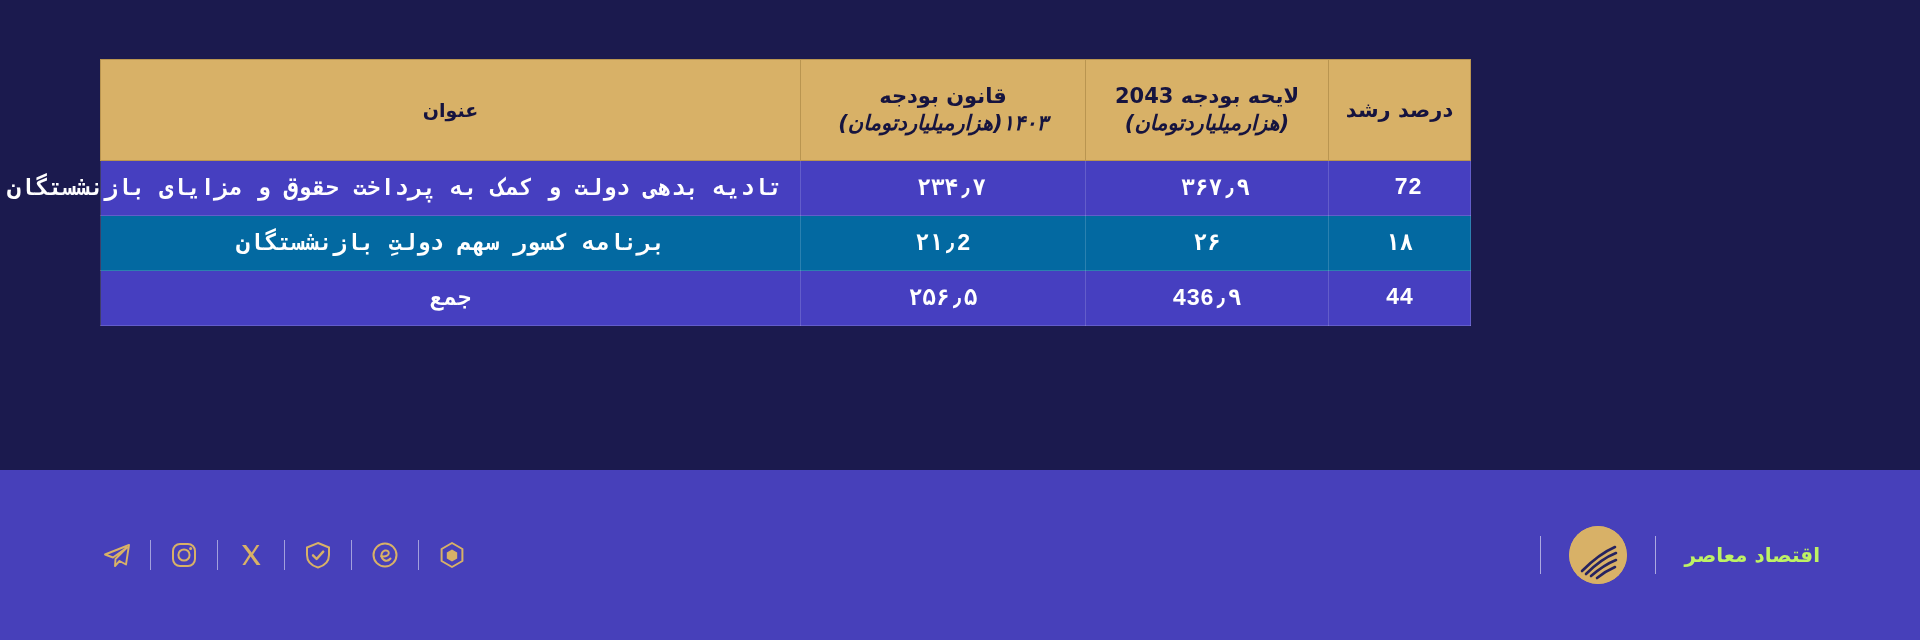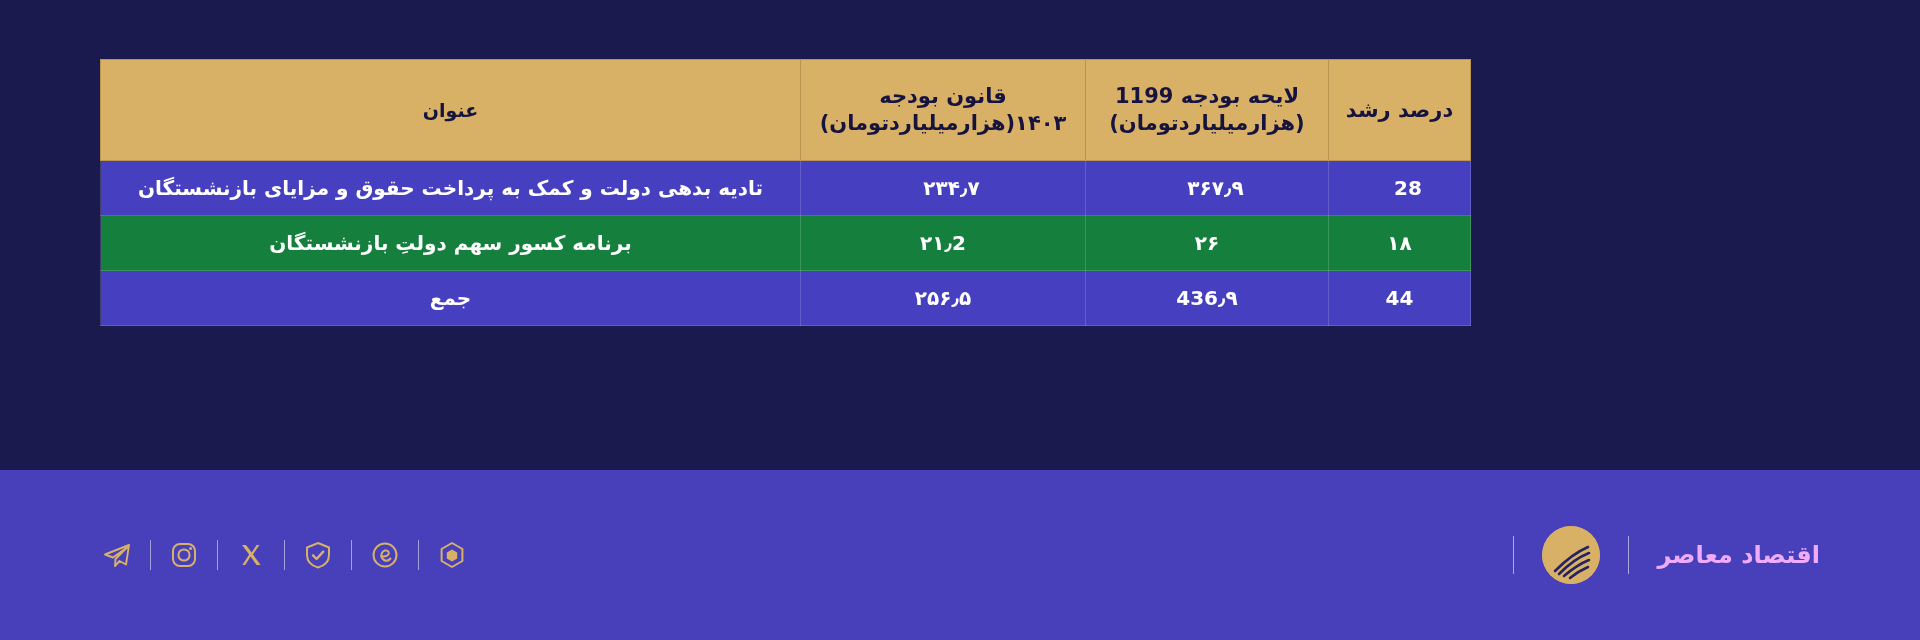--- a/index.html
+++ b/index.html
@@ -42,33 +42,34 @@
     background:#d8b167;
     color:#16143f;
     font-weight:bold;
     height:92px;
     line-height:1.28;
     font-size:21px;
     padding:4px 10px;
     border-color:#b99550;
   }
   .tbl thead th .l1{display:block;white-space:nowrap;}
-  .tbl thead th .l2{display:block;white-space:nowrap;}
+  .tbl thead th .l2{display:block;white-space:nowrap;font-style:italic;}
   .tbl thead th.title-col{font-size:19px;}
 
   
   .tbl tbody td{
     height:54px;
-    font-size:20px;
+    font-size:23px;
     color:#ffffff;
     font-weight:bold;
     border-color:rgba(255,255,255,0.16);
+    font-family:Liberation Mono, monospace;
   }
   .row-a td{background:#463fc0;padding-left:17px;}
-  .row-b td{background:#15803d;}
+  .row-b td{background:#0369a1;}
   .row-c td{background:#463fc0;margin-top:45px;}
   td.title-cell{
     text-align:center;
     font-size:23px;
     padding:0 18px;
     white-space:nowrap;
   }
 
   
   col.c-title{width:700px;}
@@ -86,22 +87,22 @@
     align-items:center;
     justify-content:space-between;
     box-sizing:border-box;
     padding:0 100px;
   }
   .brand{
     display:flex;align-items:center;gap:0;
     direction:rtl;
   }
   .brand-fa{
-    color:#f0abfc;
-    font-size:24px;
+    color:#bef264;
+    font-size:20px;
     font-weight:bold;
     letter-spacing:-0.5px;
     white-space:nowrap;
   }
   .sep{
     width:1px;height:38px;
     background:rgba(255,255,255,0.55);
     margin:0 28px;
     flex:0 0 auto;
   }
@@ -148,35 +149,35 @@
           <col class="c-1403">
           <col class="c-title">
       </colgroup>
       <thead>
         <tr>
           <th>
             <span class="l1">درصد رشد</span>
             <span class="l2"></span>
           </th>
           <th>
-            <span class="l1">لایحه بودجه 1199</span>
+            <span class="l1">لایحه بودجه 2043</span>
             <span class="l2">(هزارمیلیاردتومان)</span>
           </th>
           <th>
             <span class="l1">قانون بودجه</span>
             <span class="l2">۱۴۰۳(هزارمیلیاردتومان)</span>
           </th>
           <th class="title-col">
             <span class="l1">عنوان</span>
           </th>
         </tr>
       </thead>
       <tbody>
         <tr class="row-a">
-          <td>28</td>
+          <td>72</td>
           <td>۳۶۷٫۹</td>
           <td>۲۳۴٫۷</td>
           <td class="title-cell">تادیه بدهی دولت و کمک به پرداخت حقوق و مزایای بازنشستگان</td>
         </tr>
         <tr class="row-b">
           <td>۱۸</td>
           <td>۲۶</td>
           <td>۲۱٫2</td>
           <td class="title-cell">برنامه کسور سهم دولتِ بازنشستگان</td>
         </tr>

